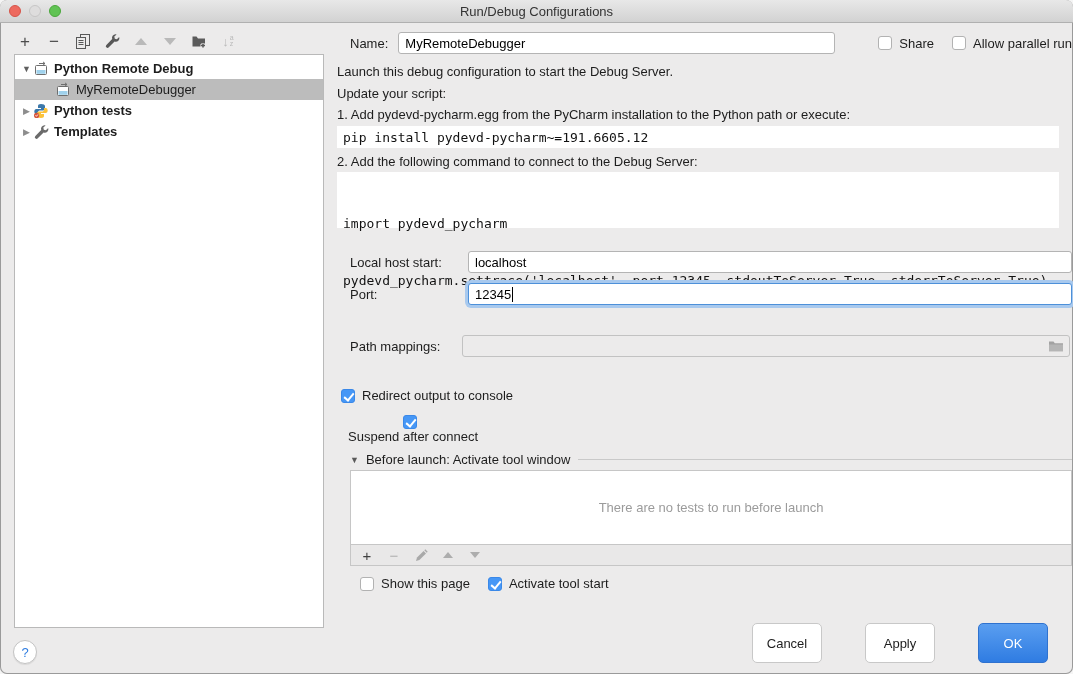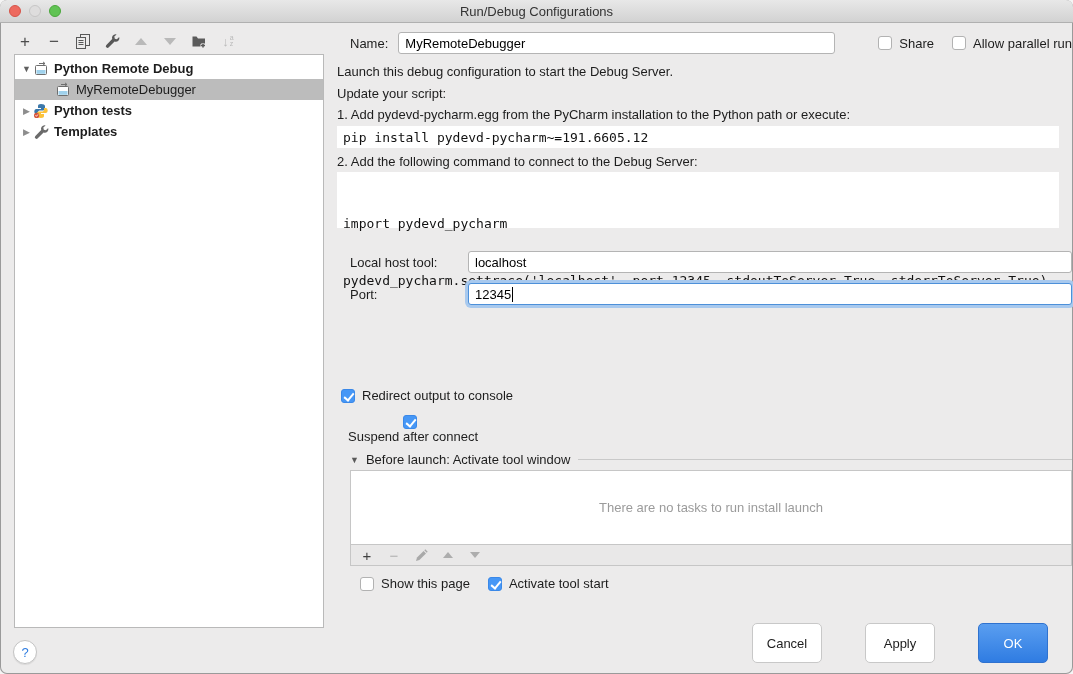--- a/index.html
+++ b/index.html
@@ -216,50 +216,60 @@
   <div class="codeblock code1">
     <span>pip install pydevd-pycharm~=191.6605.12</span>
   </div>
   <div class="para" style="top:154px">2. Add the following command to connect to the Debug Server:</div>
   <div class="codeblock code2">
     <div>import pydevd_pycharm</div>
     <div>pydevd_pycharm.settrace('localhost', port=12345, stdoutToServer=True, stderrToServer=True)</div>
   </div>
 
   <div class="rrow row-host">
-    <span class="flabel">Local host tool:</span>
+    <span class="flabel">Local host start:</span>
     <div class="textfield">
       <span>localhost</span>
     </div>
   </div>
   <div class="rrow row-port">
     <span class="flabel">Port:</span>
     <div class="textfield focused">
       <span>12345</span>
       <span class="caret"></span>
     </div>
   </div>
 
+  <div class="rrow row-path">
+    <span class="plabel">Path mappings:</span>
+    <div class="path-field">
+      <span></span>
+      <svg class="foldericon" width="16" height="14" viewBox="0 0 16 14">
+          <path d="M1 2.5h4.5l1.3 1.7H15v8H1z" fill="#a2a2a2"></path>
+          <path d="M1 5.5h14v6.7H1z" fill="#b5b5b5"></path>
+        </svg>
+    </div>
+  </div>
 
   <div class="cbrow cb-redirect">
     <span class="cb checked"></span>
     <span class="cblabel">Redirect output to console</span>
   </div>
   <div class="cbrow cb-suspend">
     <span class="cb checked"></span>
     <span class="cblabel">Suspend after connect</span>
   </div>
 
   <div class="rrow before-header">
     <span class="tw">▼</span>
     <span>Before launch: Activate tool window</span>
     <span class="rule"></span>
   </div>
   <div class="rrow tasks-box">
-    <span>There are no tasks to run install launch</span>
+    <span>There are no tests to run before launch</span>
   </div>
   <div class="rrow tasks-toolbar">
     <span class="mini dark">+</span>
     <span class="mini gray">−</span>
     <span class="mini">
       <svg width="13" height="13" viewBox="0 0 13 13">
           <path d="M1 12l1-3.4L8.6 2 11 4.4 4.4 11z" fill="#a9a9a9"></path>
           <path d="M9.3 1.3l1-1 2.4 2.4-1 1z" fill="#a9a9a9"></path>
         </svg>
     </span>

